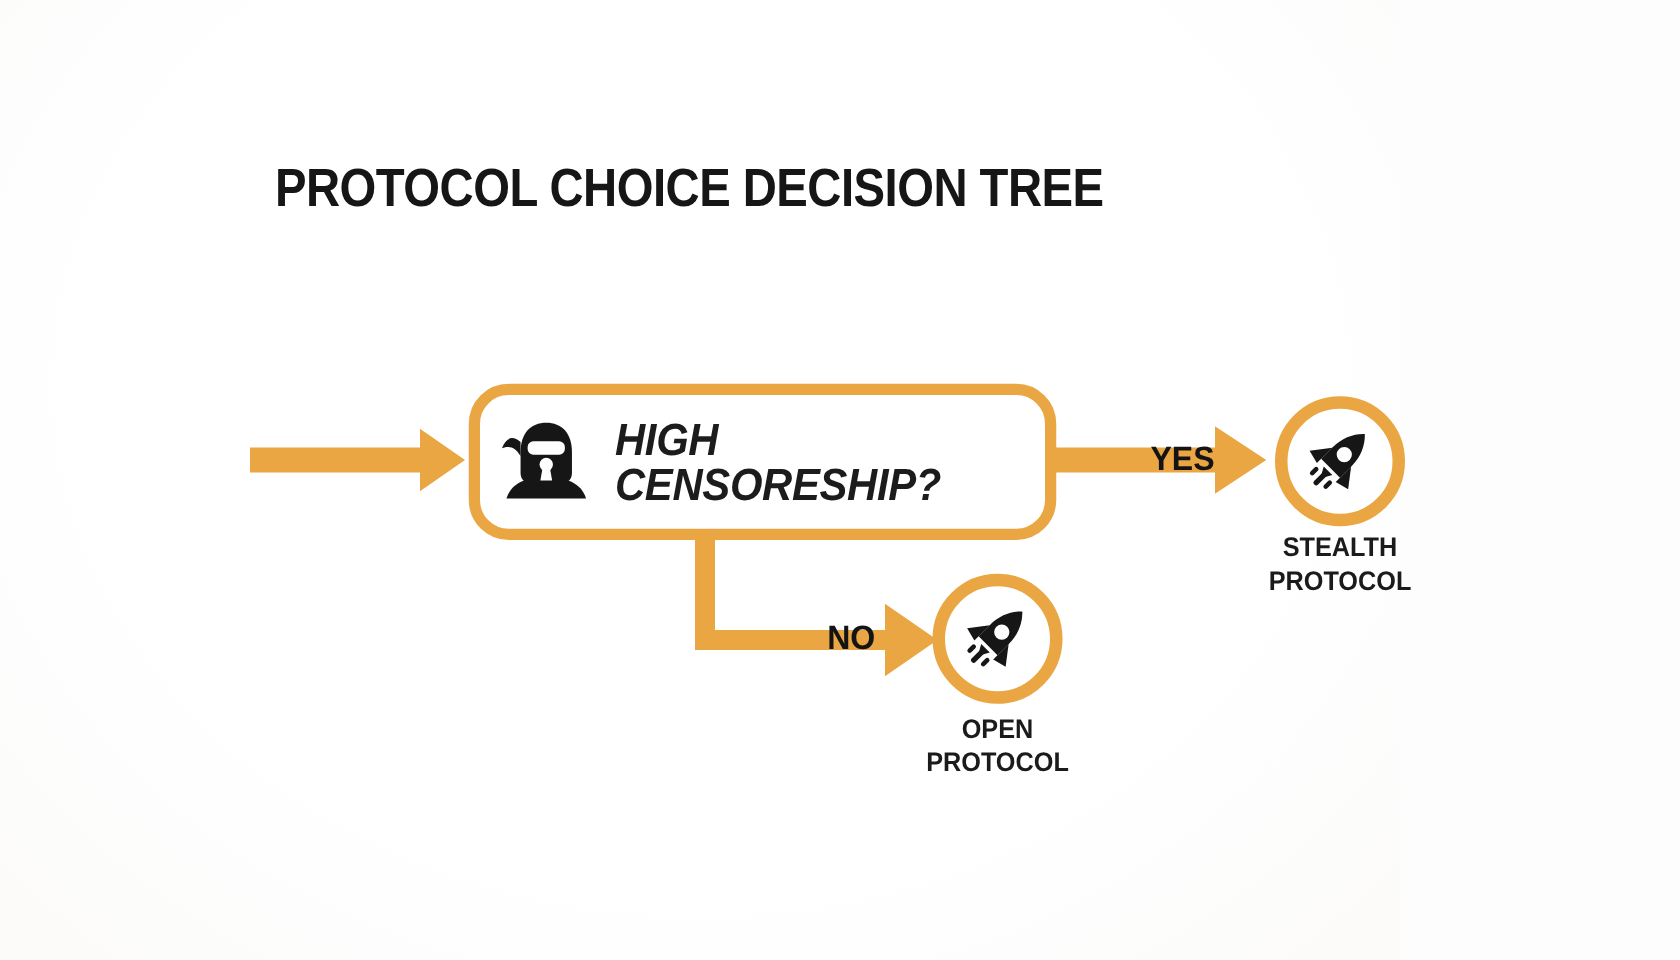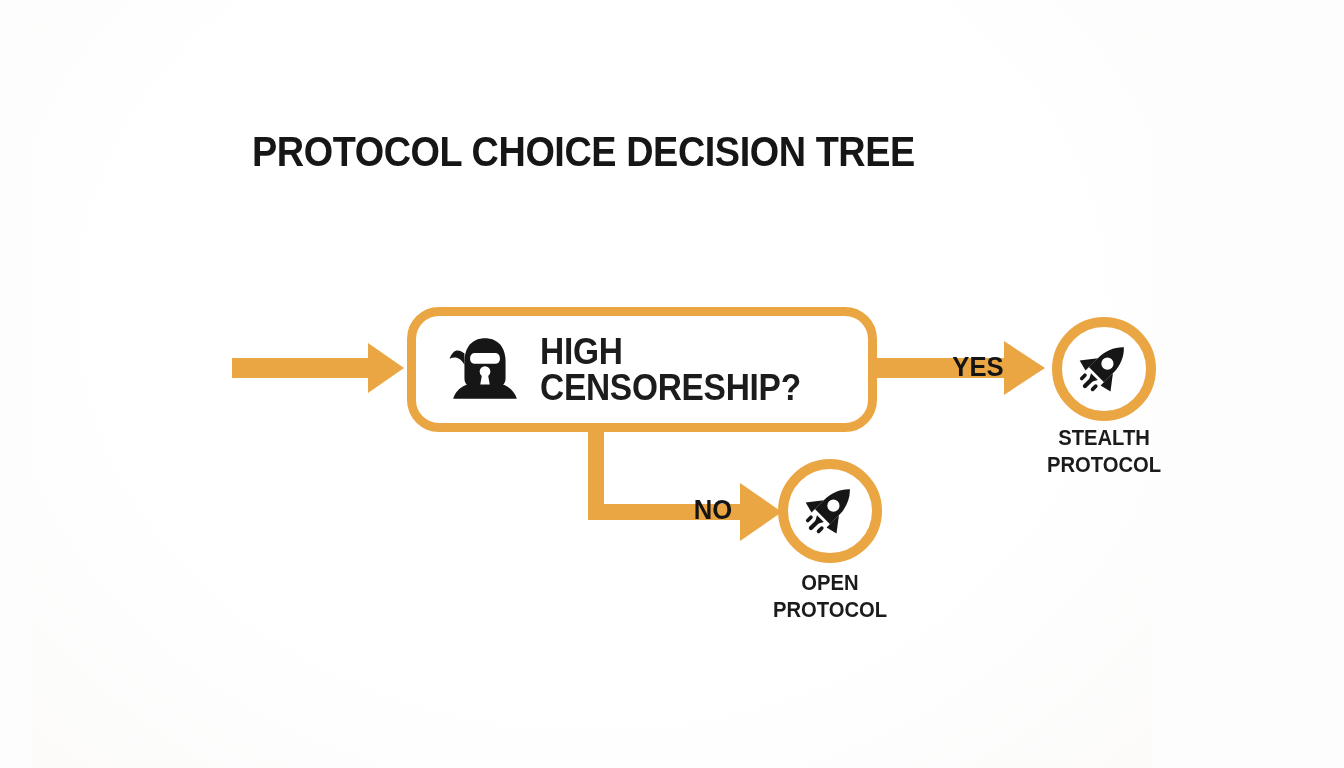--- a/index.html
+++ b/index.html
@@ -9,34 +9,33 @@
   html,body{margin:0;padding:0;}
   body{
     width:1344px;height:768px;
     background:#fdfdfd;
     font-family:"Liberation Sans","DejaVu Sans",sans-serif;
     overflow:hidden;
   }
   .stage{
     position:relative;width:1120px;height:768px;
     background:radial-gradient(ellipse at 50% 40%, #ffffff 60%, #fcfbfa 100%);
-    margin-left:32px;
   }
   .page-title{
     position:absolute;left:220px;top:127px;margin:0;
     font-size:43px;font-weight:bold;color:var(--ink);
     letter-spacing:-0.5px;white-space:nowrap;
     transform:scaleX(0.88);transform-origin:left top;
   }
   .connectors{position:absolute;left:0;top:0;}
   .decision-box{
     position:absolute;left:375px;top:307px;width:470px;height:125px;
     box-sizing:border-box;border:9px solid var(--accent);border-radius:32px;
     background:#ffffff;
-    display:flex;align-items:center;gap:18px;padding-left:32px;
+    display:flex;align-items:center;gap:18px;padding-left:16px;font-style:italic;
   }
   .decision-text{
     font-size:36px;font-weight:bold;color:#1c1c1c;line-height:36px;
     letter-spacing:-0.3px;transform:scaleX(0.93);transform-origin:left center;
     white-space:nowrap;
   }
   .decision-text span{display:block;}
   .branch-label{
     position:absolute;width:120px;text-align:center;
     font-size:27px;font-weight:bold;color:#141414;

